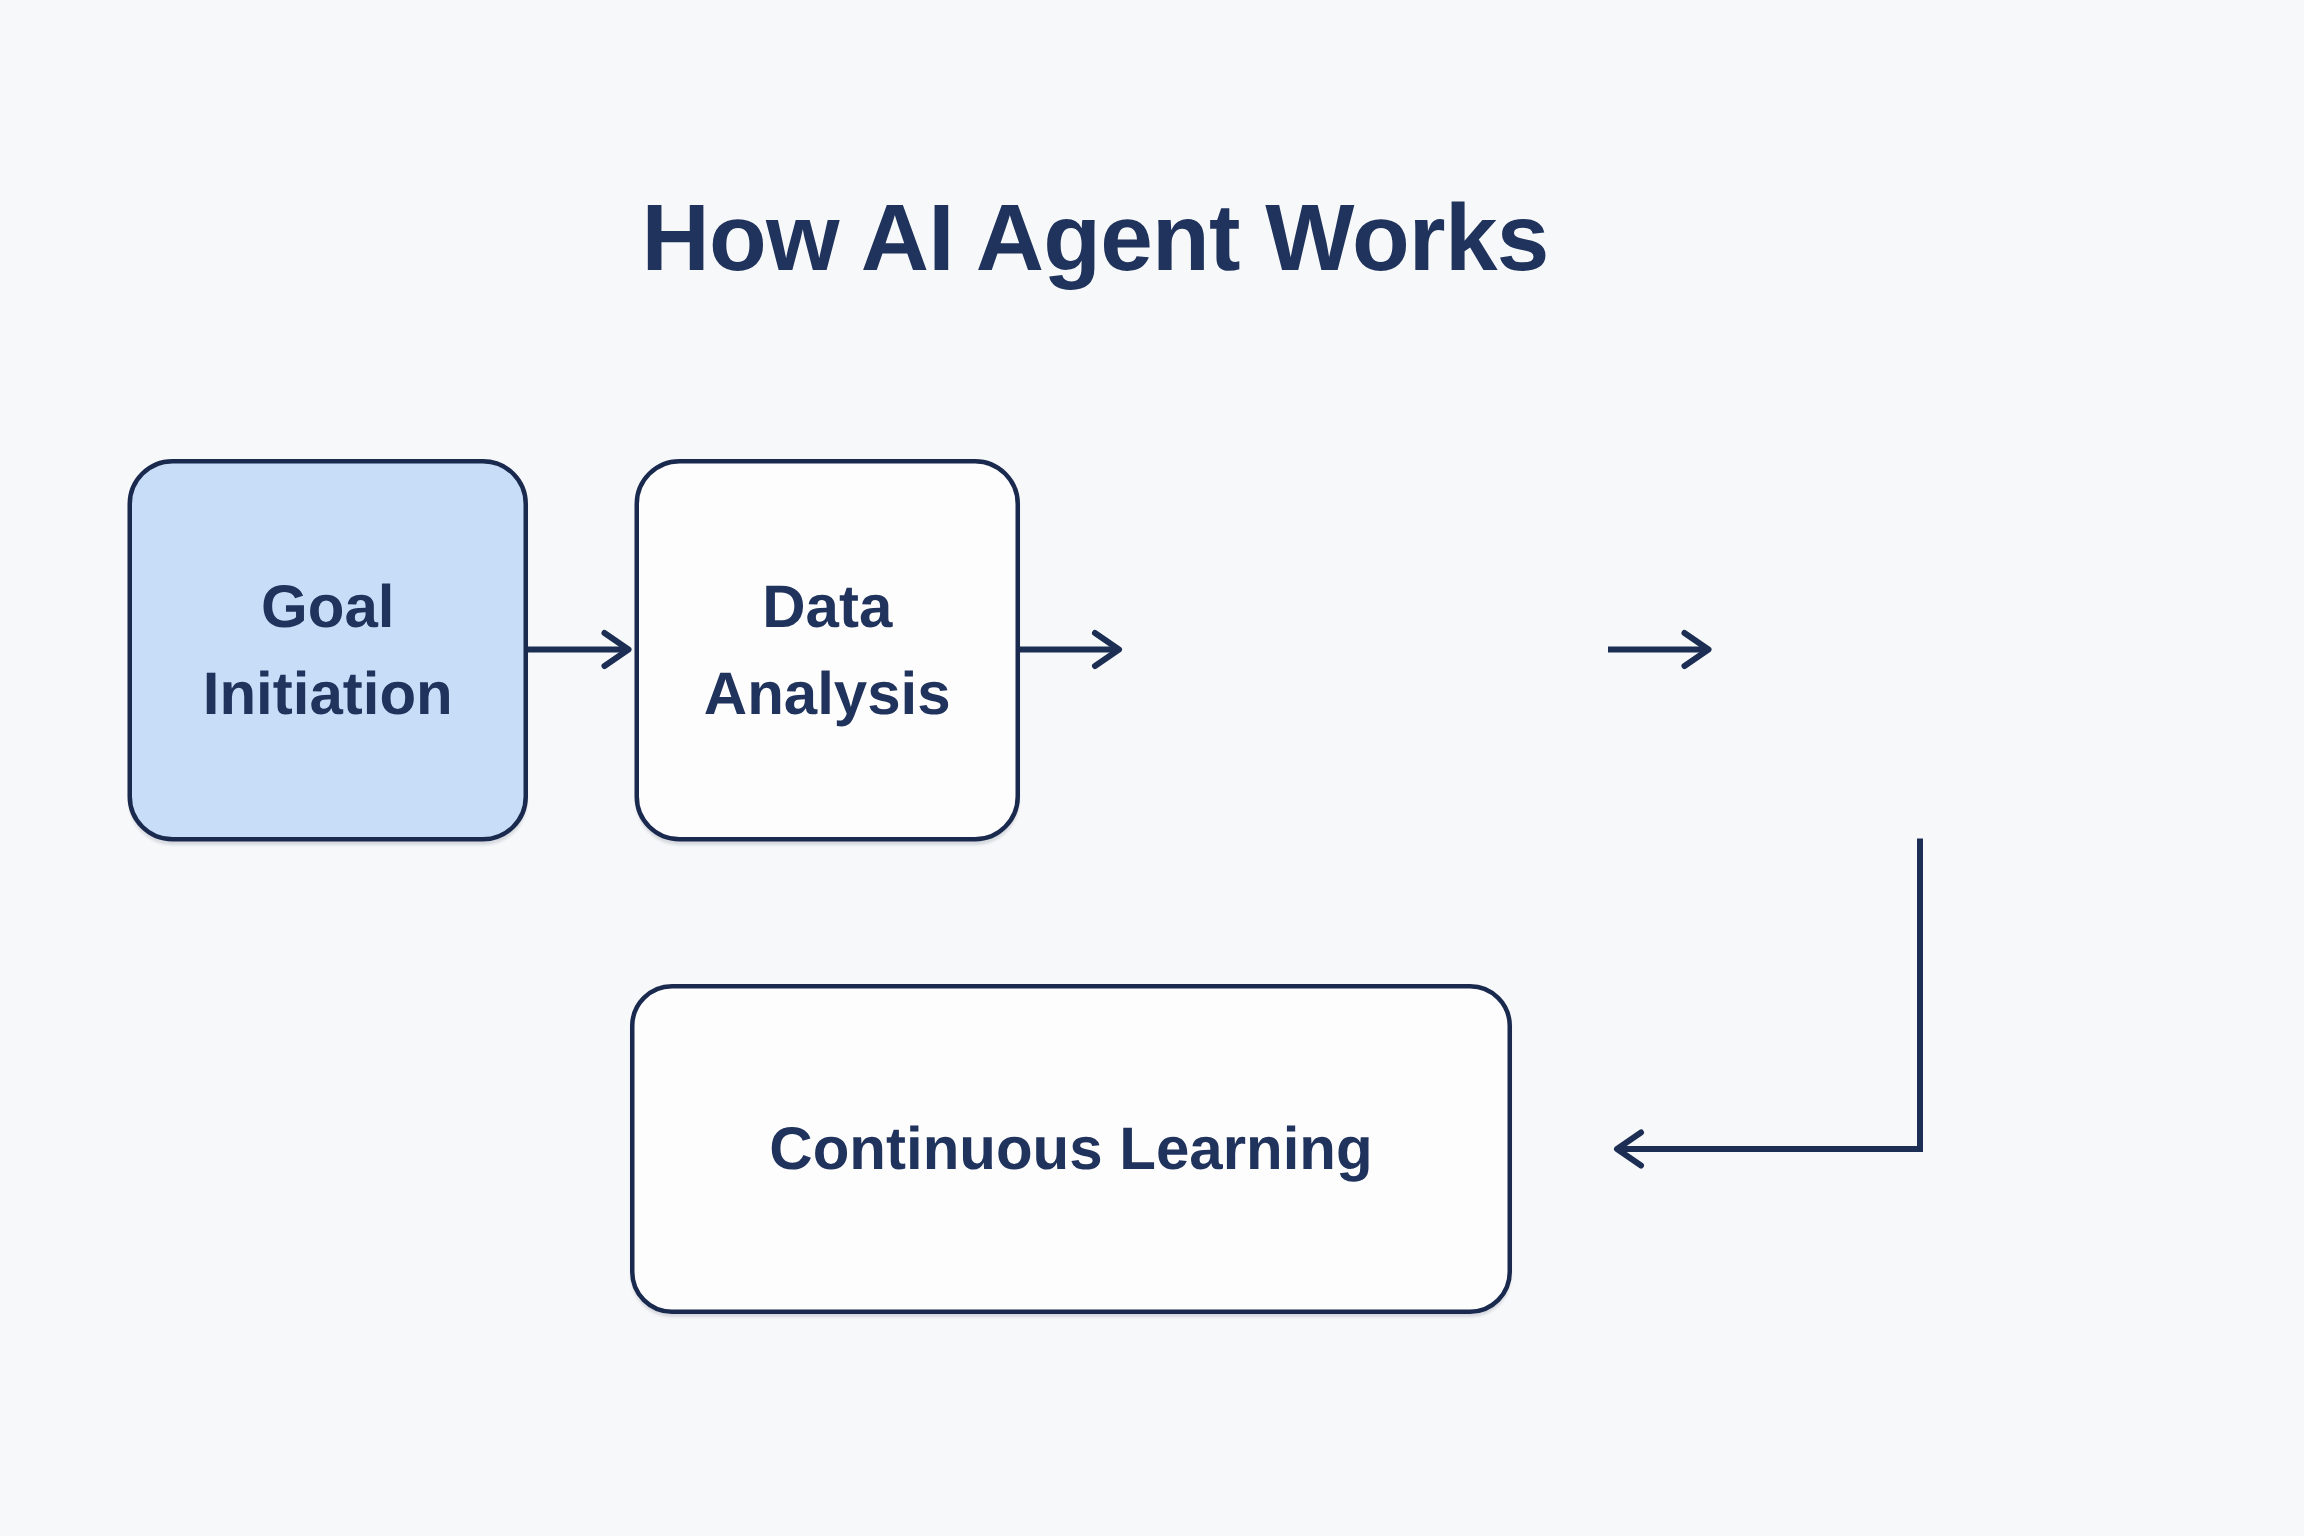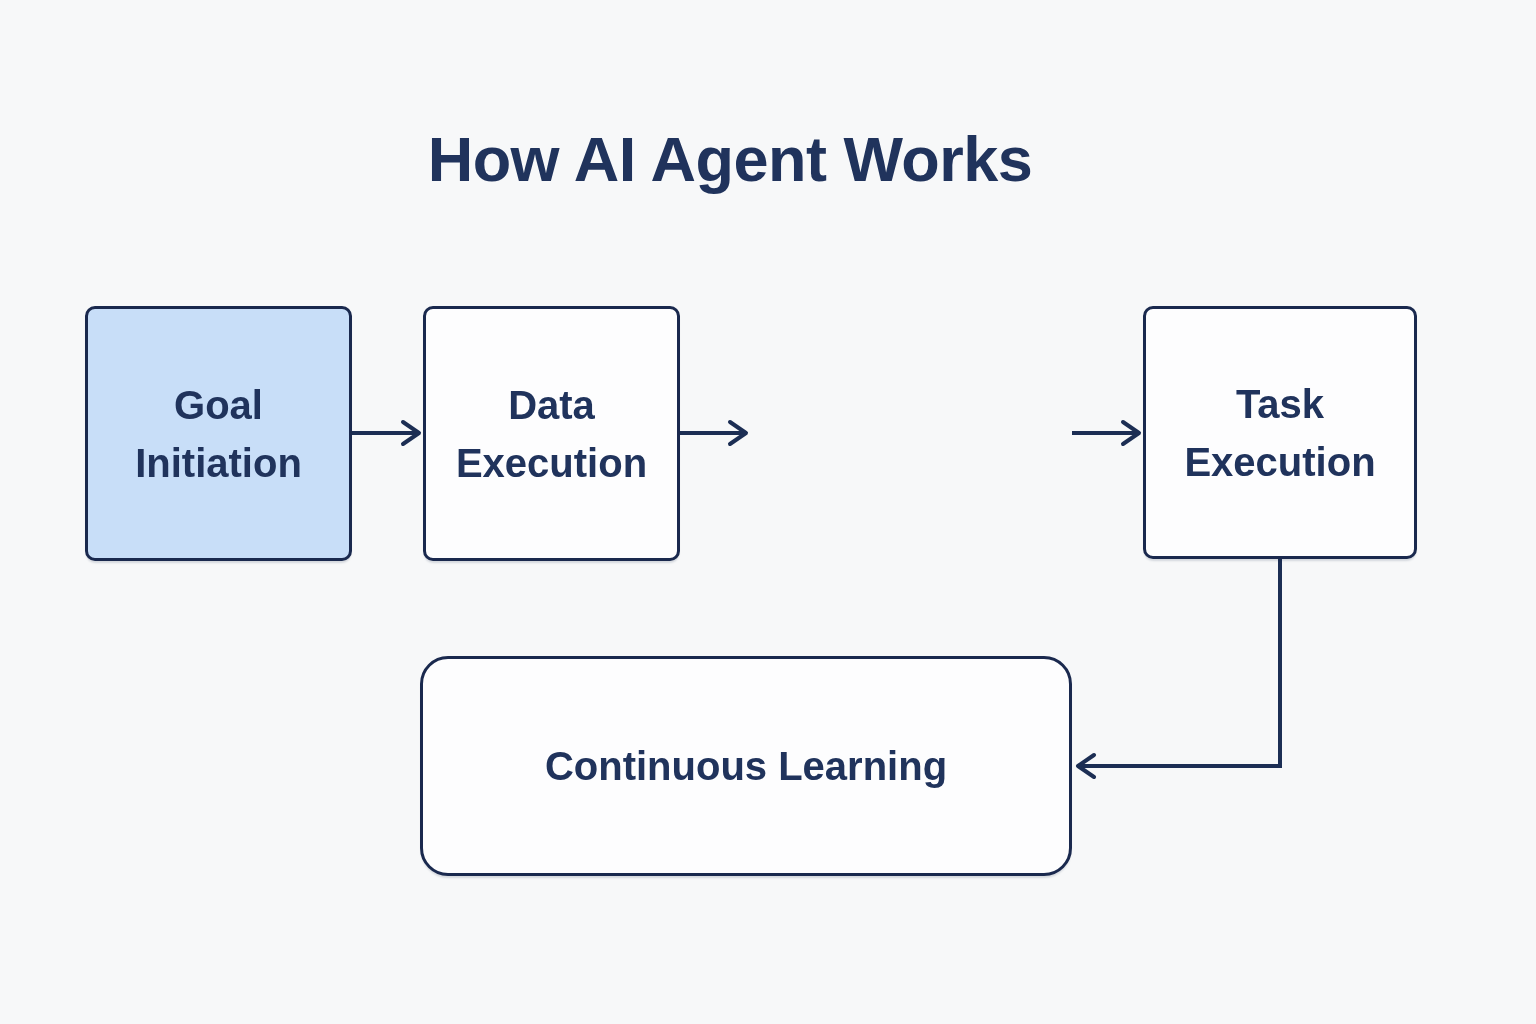--- a/index.html
+++ b/index.html
@@ -51,34 +51,34 @@
     stroke-linejoin: round;
   }
   .node {
     position: absolute;
     display: flex;
     align-items: center;
     justify-content: center;
     text-align: center;
     background: var(--node-fill);
     border: 3.5px solid var(--node-border);
-    border-radius: 10px;
+    border-radius: 30px;
     color: var(--text);
     font-size: 40px;
     font-weight: 700;
     line-height: 1.45;
     padding: 10px 20px;
     box-shadow: 0 3px 2px -1px rgba(23, 40, 77, 0.15);
   }
   .node-highlight { background: var(--highlight-fill); }
   .node-goal      { left: 85px;   top: 295px; width: 267px; height: 255px; }
   .node-data      { left: 423px;  top: 295px; width: 257px; height: 255px; }
   .node-autonomous{ left: 750px;  top: 295px; width: 322px; height: 302px; }
   .node-task      { left: 1143px; top: 295px; width: 274px; height: 253px; }
-  .node-learning  { left: 420px;  top: 645px; width: 652px; height: 220px; border-radius: 28px; }
+  .node-learning  { left: 420px;  top: 645px; width: 588px; height: 220px; border-radius: 28px; }
 </style>
 </head>
 <body>
 
 <div class="canvas">
 
   <h1 class="diagram-title">How AI Agent Works</h1>
 
   <svg class="connectors" width="1536" height="1024" viewBox="0 0 1536 1024" aria-hidden="true">
     <defs>
@@ -90,25 +90,22 @@
     <path class="connector-line" d="M680,422 L746,422" marker-end="url(#arrowhead)"></path>
     <path class="connector-line" d="M1072,422 L1139,422" marker-end="url(#arrowhead)"></path>
     <path class="connector-line" d="M1280,548 L1280,755 L1078,755" marker-end="url(#arrowhead)"></path>
   </svg>
 
   <div class="node node-goal node-highlight">
     <span>Goal Initiation</span>
   </div>
 
   <div class="node node-data">
-    <span>Data Execution</span>
+    <span>Data Analysis</span>
   </div>
 
 
-  <div class="node node-task">
-    <span>Task Execution</span>
-  </div>
 
   <div class="node node-learning">
     <span>Continuous Learning</span>
   </div>
 
 </div>
 
 </body></html>

